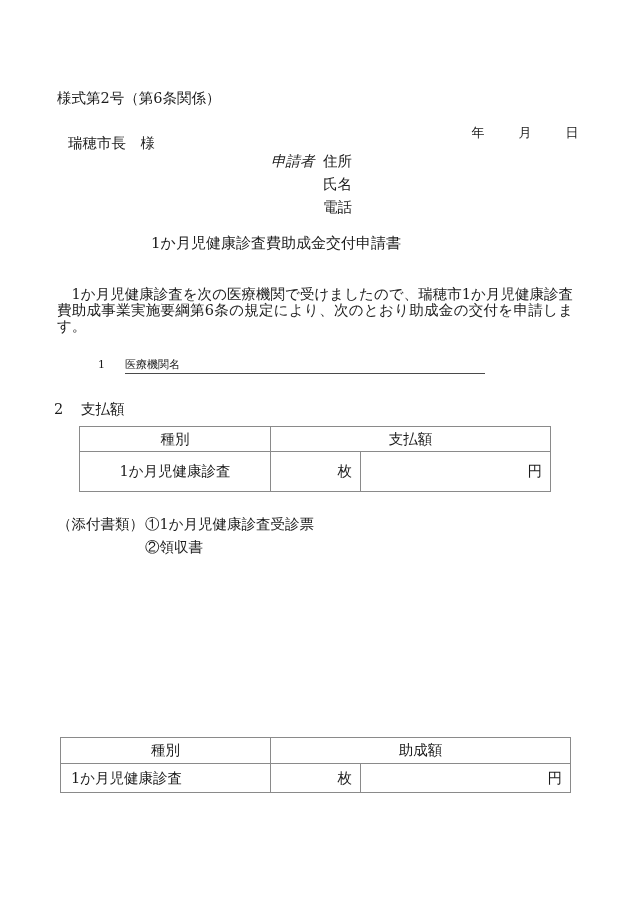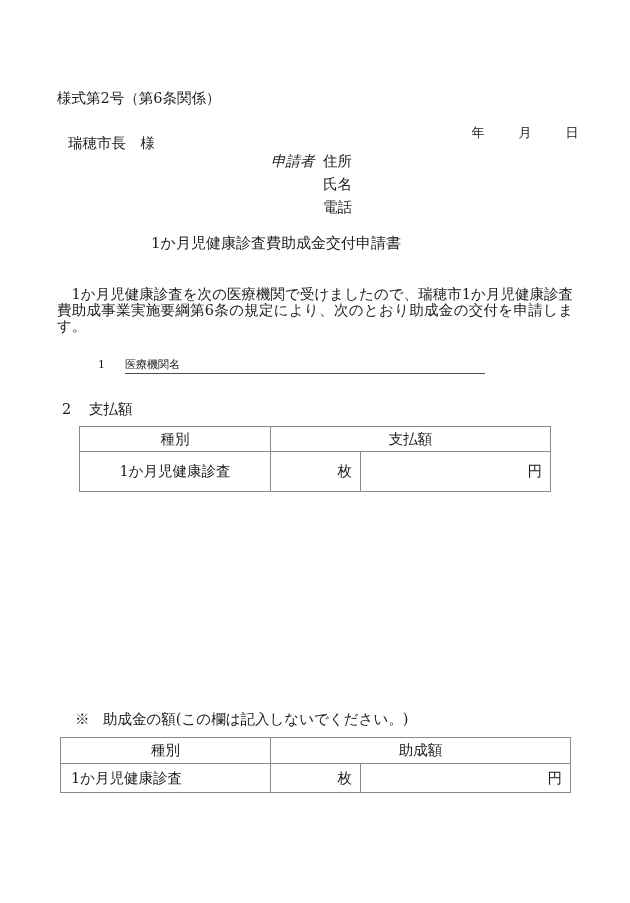--- a/index.html
+++ b/index.html
@@ -98,21 +98,21 @@
   .item1 .num { display: inline-block; width: 27px; }
   .item1 .lbl {
     display: inline-block;
     width: 360px;
     border-bottom: 1px solid #4a4a4a;
     padding-bottom: 3px;
   }
 
   .item2 {
     position: absolute;
-    left: 62px;
+    left: 54px;
     top: 402px;
     font-size: 14.5px;
     line-height: 1;
   }
   .item2 .num { display: inline-block; width: 27px; }
 
   
   table.form-table {
     position: absolute;
     border-collapse: collapse;
@@ -210,24 +210,25 @@
         <td class="cell-center" colspan="2">支払額</td>
       </tr>
       <tr class="r-data">
         <td class="cell-center">1か月児健康診査</td>
         <td class="cell-right"><span>枚</span></td>
         <td class="cell-right"><span>円</span></td>
       </tr>
     </tbody>
   </table>
 
-
-  <div class="note">
-    <span class="mark">※</span><span>助成金の額(この欄は記入しないでください。)</span>
-  </div>
+  <div class="attachments">
+    <div class="row"><span class="lead">（添付書類）</span><span>①1か月児健康診査受診票</span></div>
+    <div class="row"><span class="lead"></span><span>②領収書</span></div>
+  </div>
+
 
   <table class="form-table" id="subsidy-table">
     <colgroup>
       <col style="width:210px">
       <col style="width:90px">
       <col style="width:210px">
     </colgroup>
     <tbody>
       <tr class="r-head">
         <td class="cell-center">種別</td>

